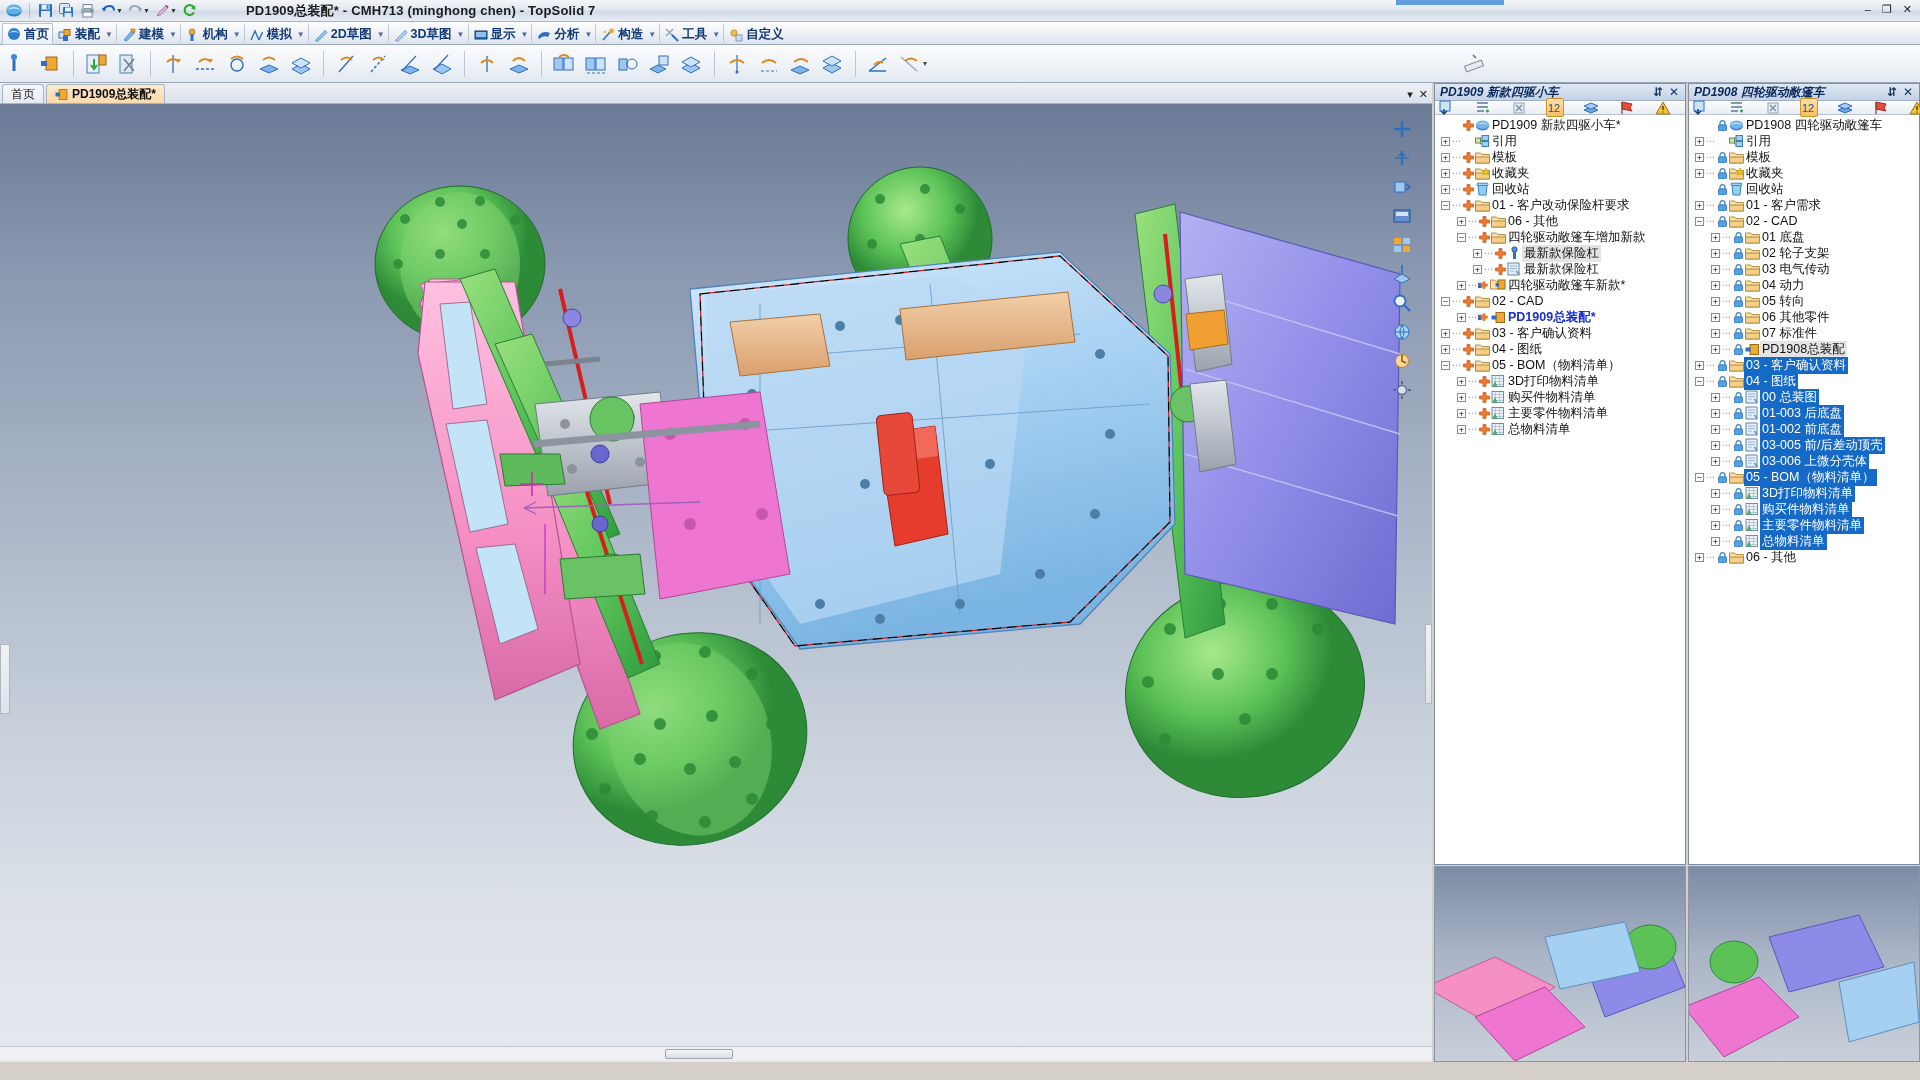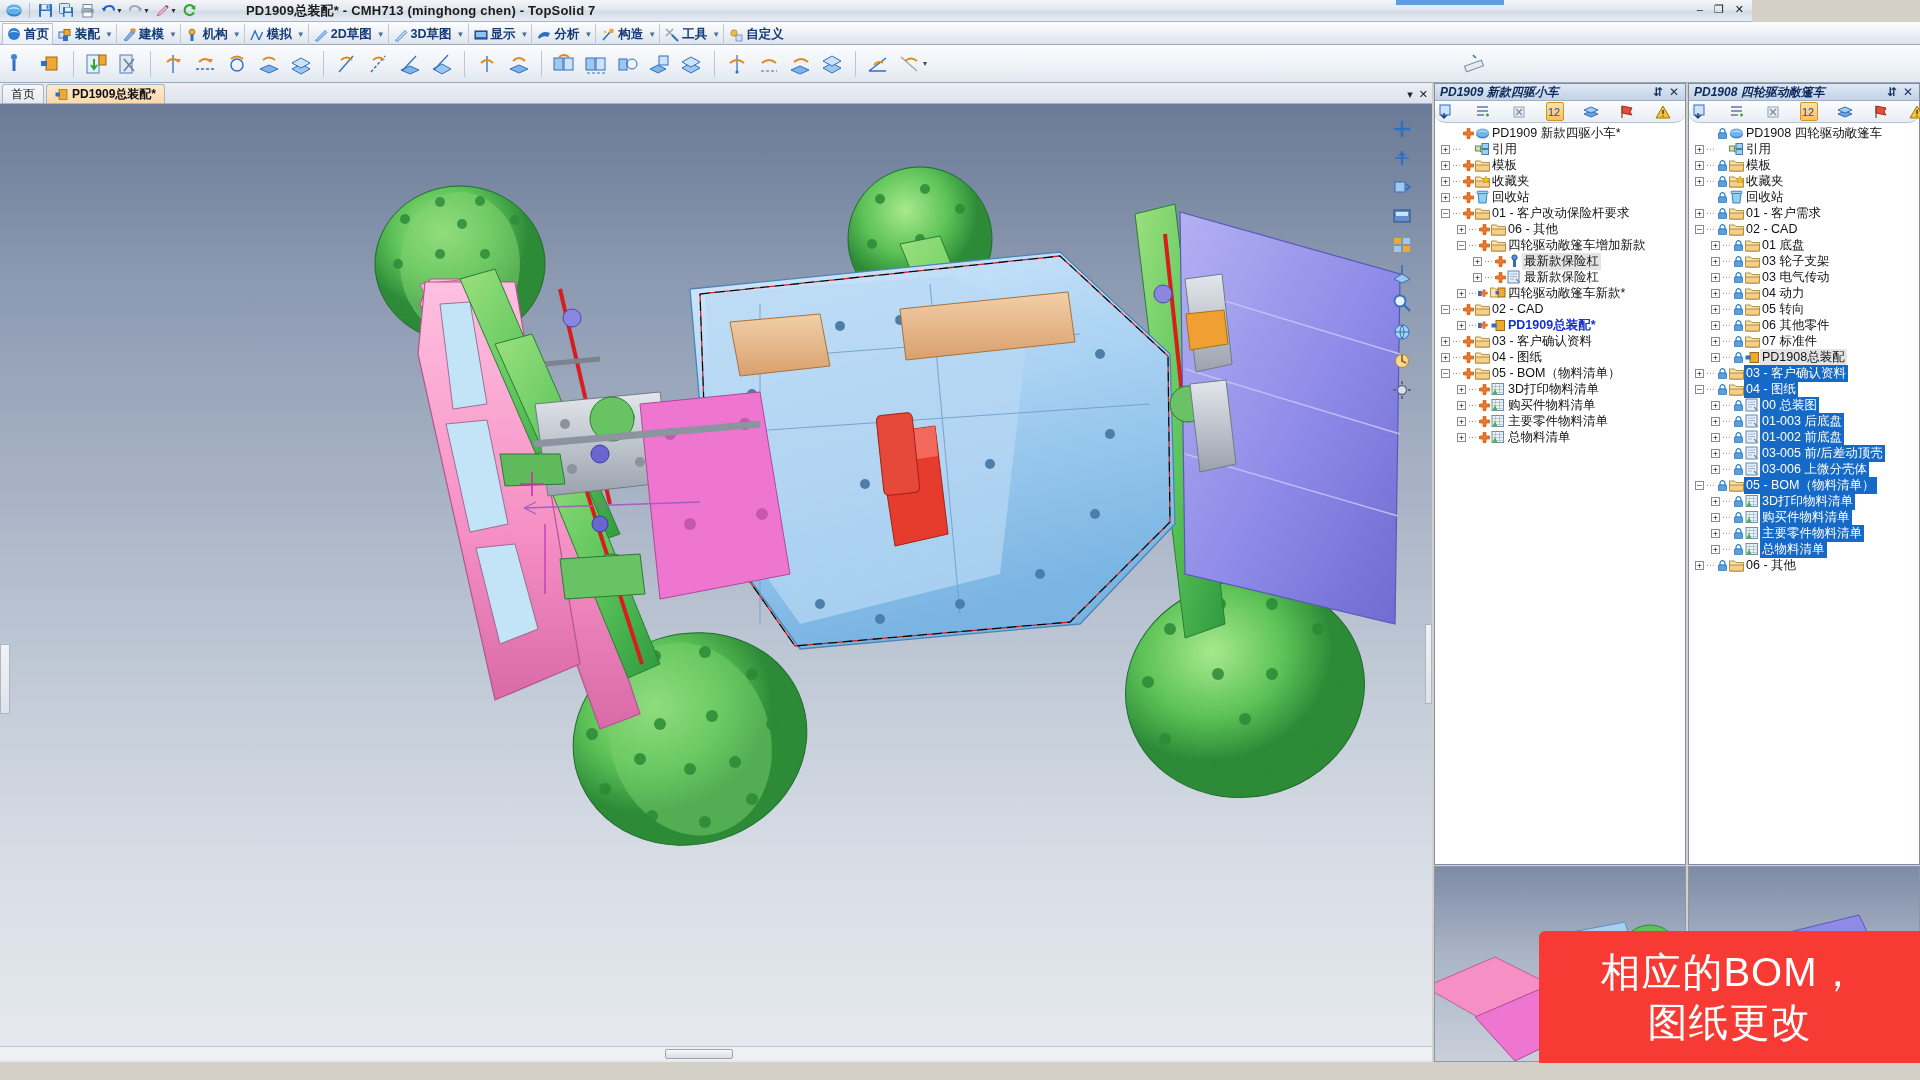--- a/index.html
+++ b/index.html
@@ -7,21 +7,21 @@
     width: 1920px; height: 1080px;
     overflow: hidden;
     font-family: "Liberation Sans", "DejaVu Sans", sans-serif;
     font-size: 12px;
     background: #d4d0c8;
   }
   #app { position: relative; width: 1920px; height: 1080px; }
 
   
   .titlebar {
-    position: absolute; top: 0; left: 0; width: 1752px; height: 22px;
+    position: absolute; top: 0; left: 0; width: 1920px; height: 22px;
     background: linear-gradient(to bottom, #f3f5f8 0%, #e2e8f0 45%, #d2dbe6 55%, #e8edf3 100%);
     border-bottom: 1px solid #a8b4c4;
     display: flex; align-items: center;
   }
   .qat { display: flex; align-items: center; gap: 1px; padding-left: 4px; }
   .qat .ic {
     width: 20px; height: 18px; display: flex; align-items: center; justify-content: center;
     font-size: 12px; cursor: default;
   }
   .qat .sep { width: 1px; height: 15px; background: #b3bdcb; margin: 0 4px; }
@@ -137,23 +137,23 @@
   .panel-title {
     height: 17px; display: flex; align-items: center;
     background: linear-gradient(to bottom,#dfe8f4,#c3d2e6);
     border-bottom: 1px solid #9fb0c6;
     padding: 0 3px 0 5px;
     font-size: 12px; font-weight: bold; color: #0b2a5b; font-style: italic;
   }
   .panel-title .sp { flex: 1; }
   .panel-title .pbtn { font-size: 12px; color: #15315e; padding: 0 3px; font-weight: bold; }
   .panel-tools {
-    height: 22px; display: flex; align-items: center; gap: 18px;
+    height: 14px; display: flex; align-items: center; gap: 18px;
     background: linear-gradient(to bottom,#fbfcfd,#e9edf3);
-    border-bottom: 1px solid #b7c1cf; padding: 0 3px; border-radius: 10px;
+    border-bottom: 1px solid #b7c1cf; padding: 0 3px;
   }
   .panel-tools .tb {
     width: 20px; height: 19px; display:flex; align-items:center; justify-content:center;
     border: 1px solid transparent; border-radius: 2px;
   }
   .panel-tools .tb.on {
     background: linear-gradient(to bottom,#ffe0a8,#f8c064);
     border: 1px solid #d09326;
   }
   .panel-tools .help { margin-left: auto; color: #1d5fc0; font-weight: bold; font-size: 13px; padding-right:3px; }
@@ -1586,21 +1586,21 @@
               <path d="M2 5 V3.2 A2.5 2.5 0 0 1 7 3.2 V5" stroke="#2f7fd0" stroke-width="1.2" fill="none"></path>
               <rect x="0.5" y="4.8" width="8" height="6" rx="1" fill="#4fa4ea" stroke="#1c5f9e" stroke-width=".7"></rect>
             </svg>
           </span>
           <span class="tico">
             <svg width="15" height="13" viewBox="0 0 15 13">
               <path d="M0.5 2 H5.5 L6.8 3.6 H14.5 V12 H0.5Z" fill="#fbe3b4" stroke="#b98a3a"></path>
               <path d="M0.5 6 H14.5 V12 H0.5Z" fill="#f5cf87" stroke="#b98a3a"></path>
             </svg>
           </span>
-          <span class="tlbl">03 轮子支架</span>
+          <span class="tlbl">02 轮子支架</span>
         </div>
         <div class="trow">
           <span class="ind" style="width: 20px;"></span>
           <span class="exp">+</span>
           <span class="dots">⋯</span>
           <span class="badge">
             <svg width="9" height="11" viewBox="0 0 9 11">
               <path d="M2 5 V3.2 A2.5 2.5 0 0 1 7 3.2 V5" stroke="#2f7fd0" stroke-width="1.2" fill="none"></path>
               <rect x="0.5" y="4.8" width="8" height="6" rx="1" fill="#4fa4ea" stroke="#1c5f9e" stroke-width=".7"></rect>
             </svg>
@@ -1962,19 +1962,15 @@
 
   <div class="prev-pane" style="left:1688px; top:866px; width:232px; height:196px;">
     <svg width="230" height="194" viewBox="0 0 230 194">
       <path d="M-5 140 L70 110 L110 150 L35 190Z" fill="#ef76d0" stroke="#b0479a"></path>
       <ellipse cx="45" cy="95" rx="24" ry="21" fill="#5cc257" stroke="#2d8b38"></ellipse>
       <path d="M80 70 L170 48 L195 100 L100 125Z" fill="#8e8ae8" stroke="#5b57b8"></path>
       <path d="M150 115 L225 95 L230 155 L160 175Z" fill="#a6d0f2" stroke="#5a8fc0"></path>
     </svg>
   </div>
 
-  <div class="redbanner">
-    <div>相应的BOM，</div>
-    <div>图纸更改</div>
-  </div>
 
 
 </div>
 
 </body></html>

